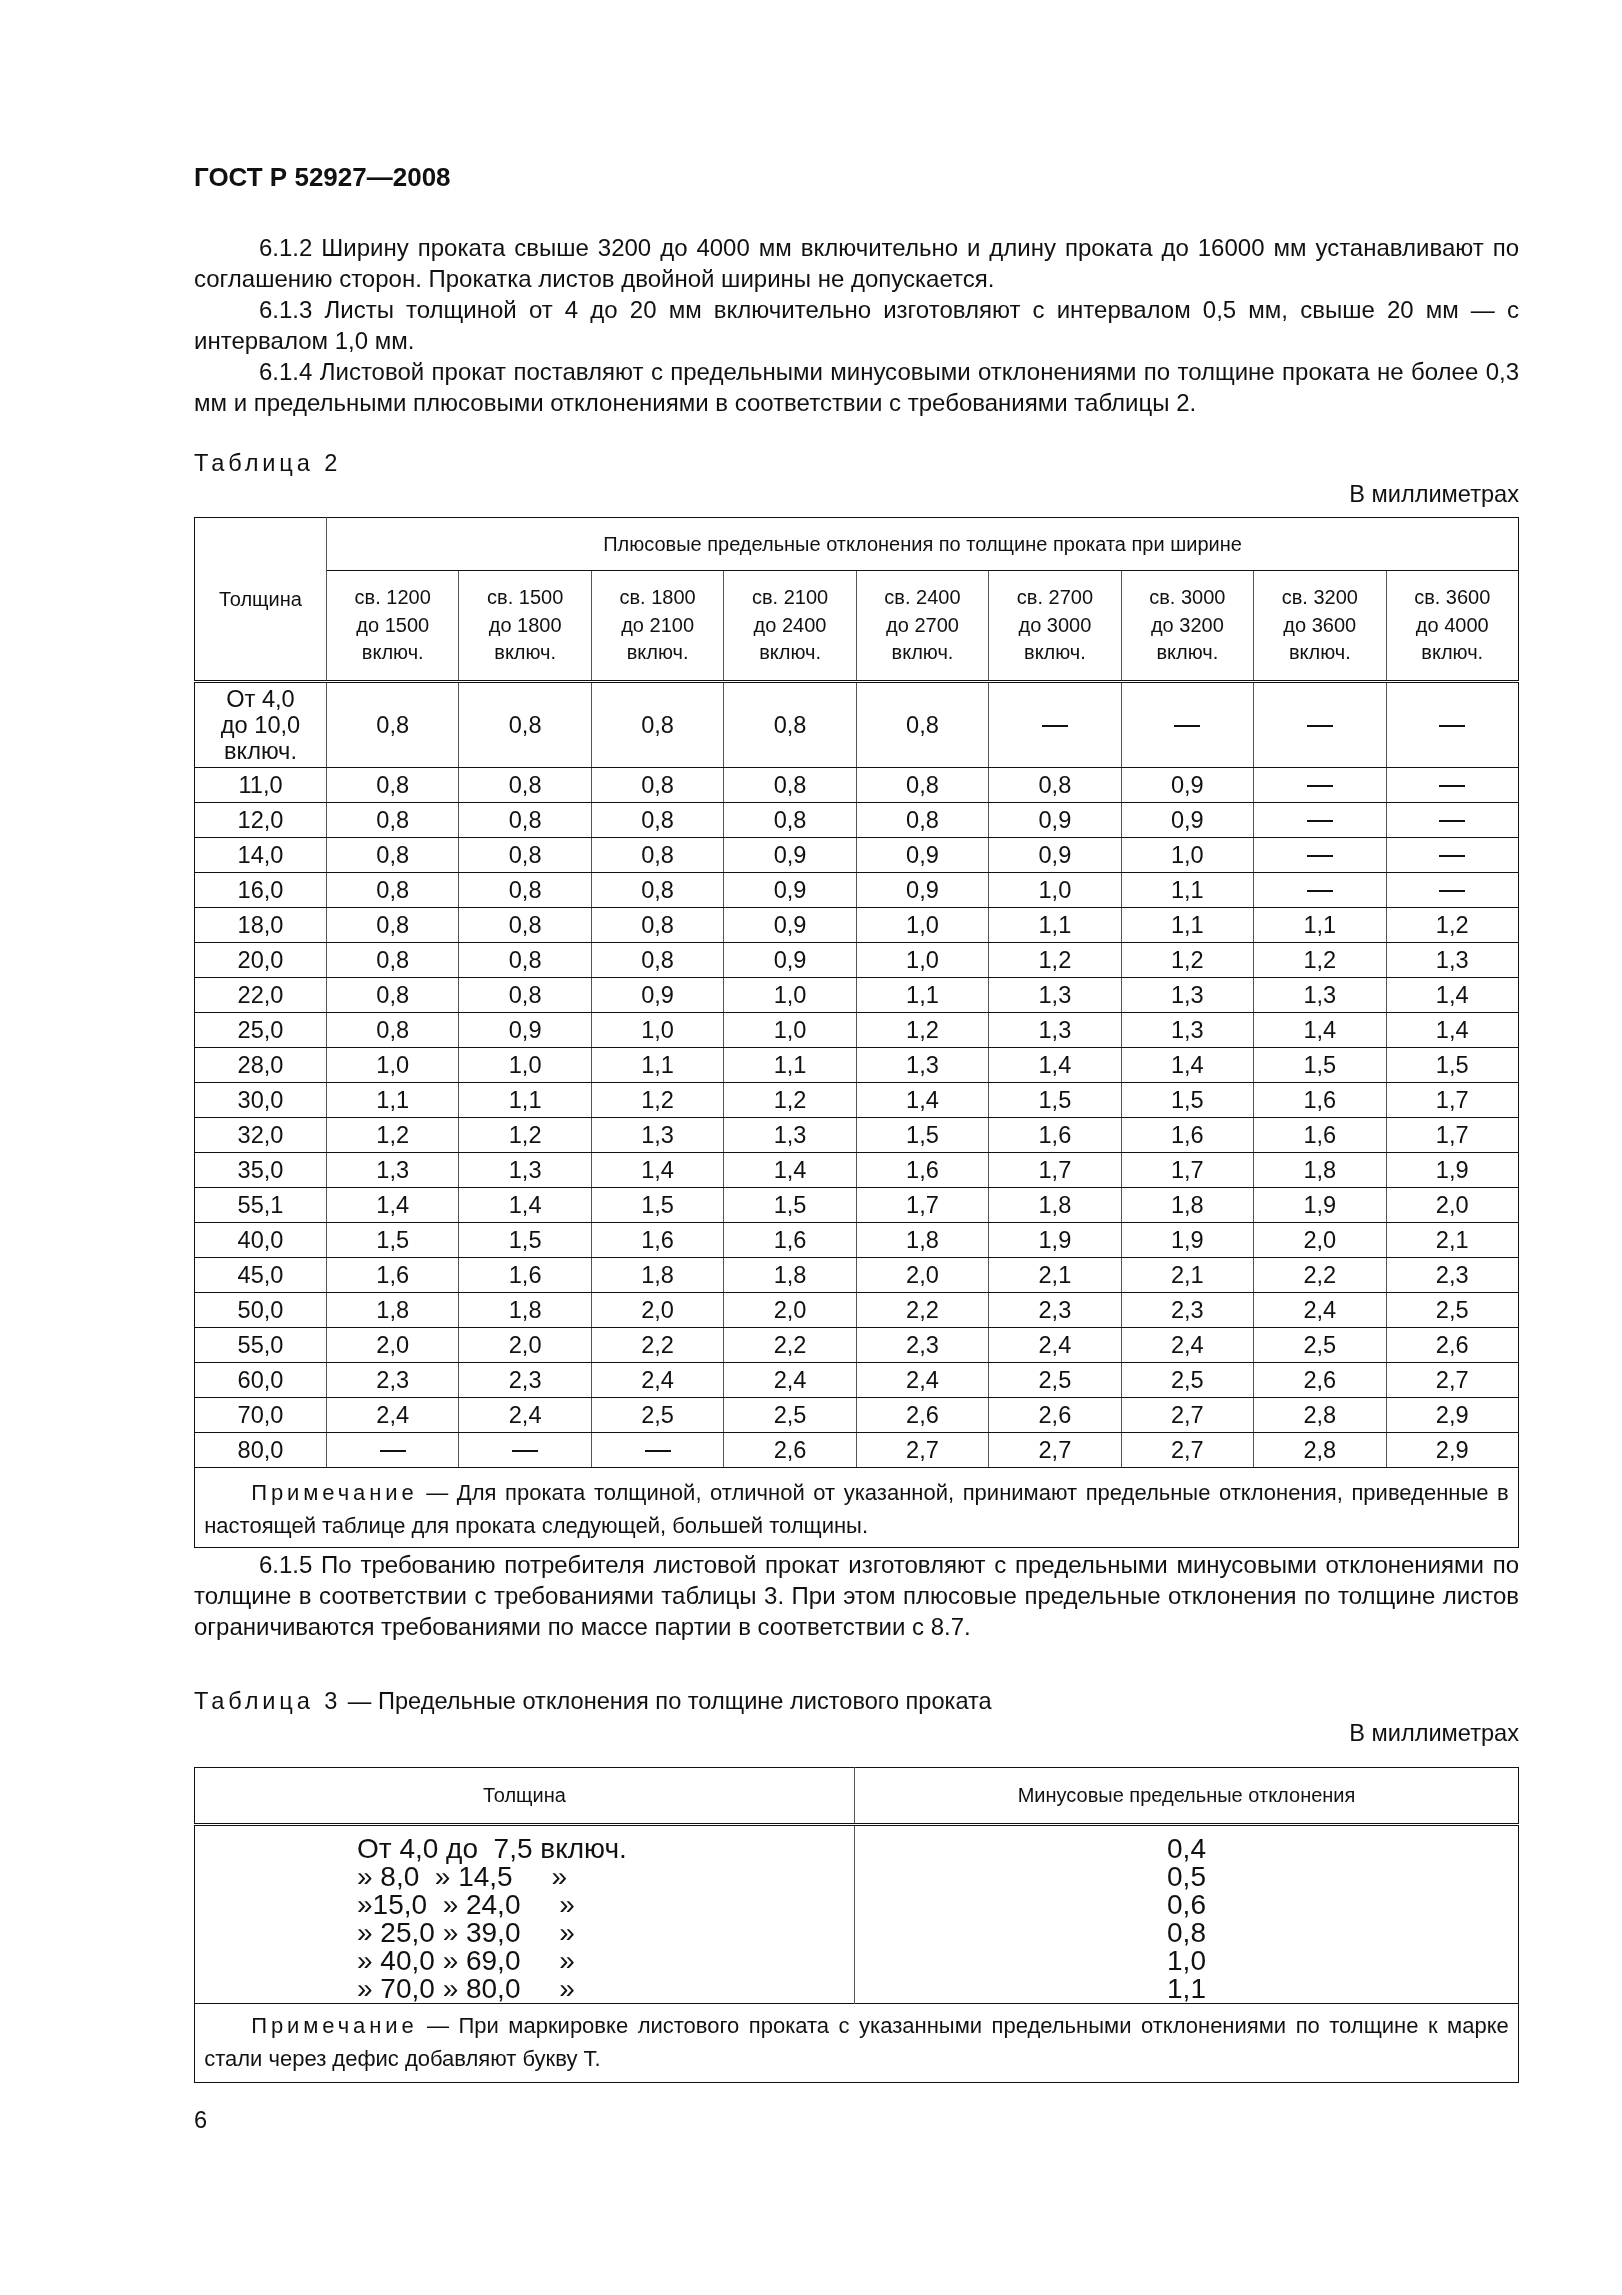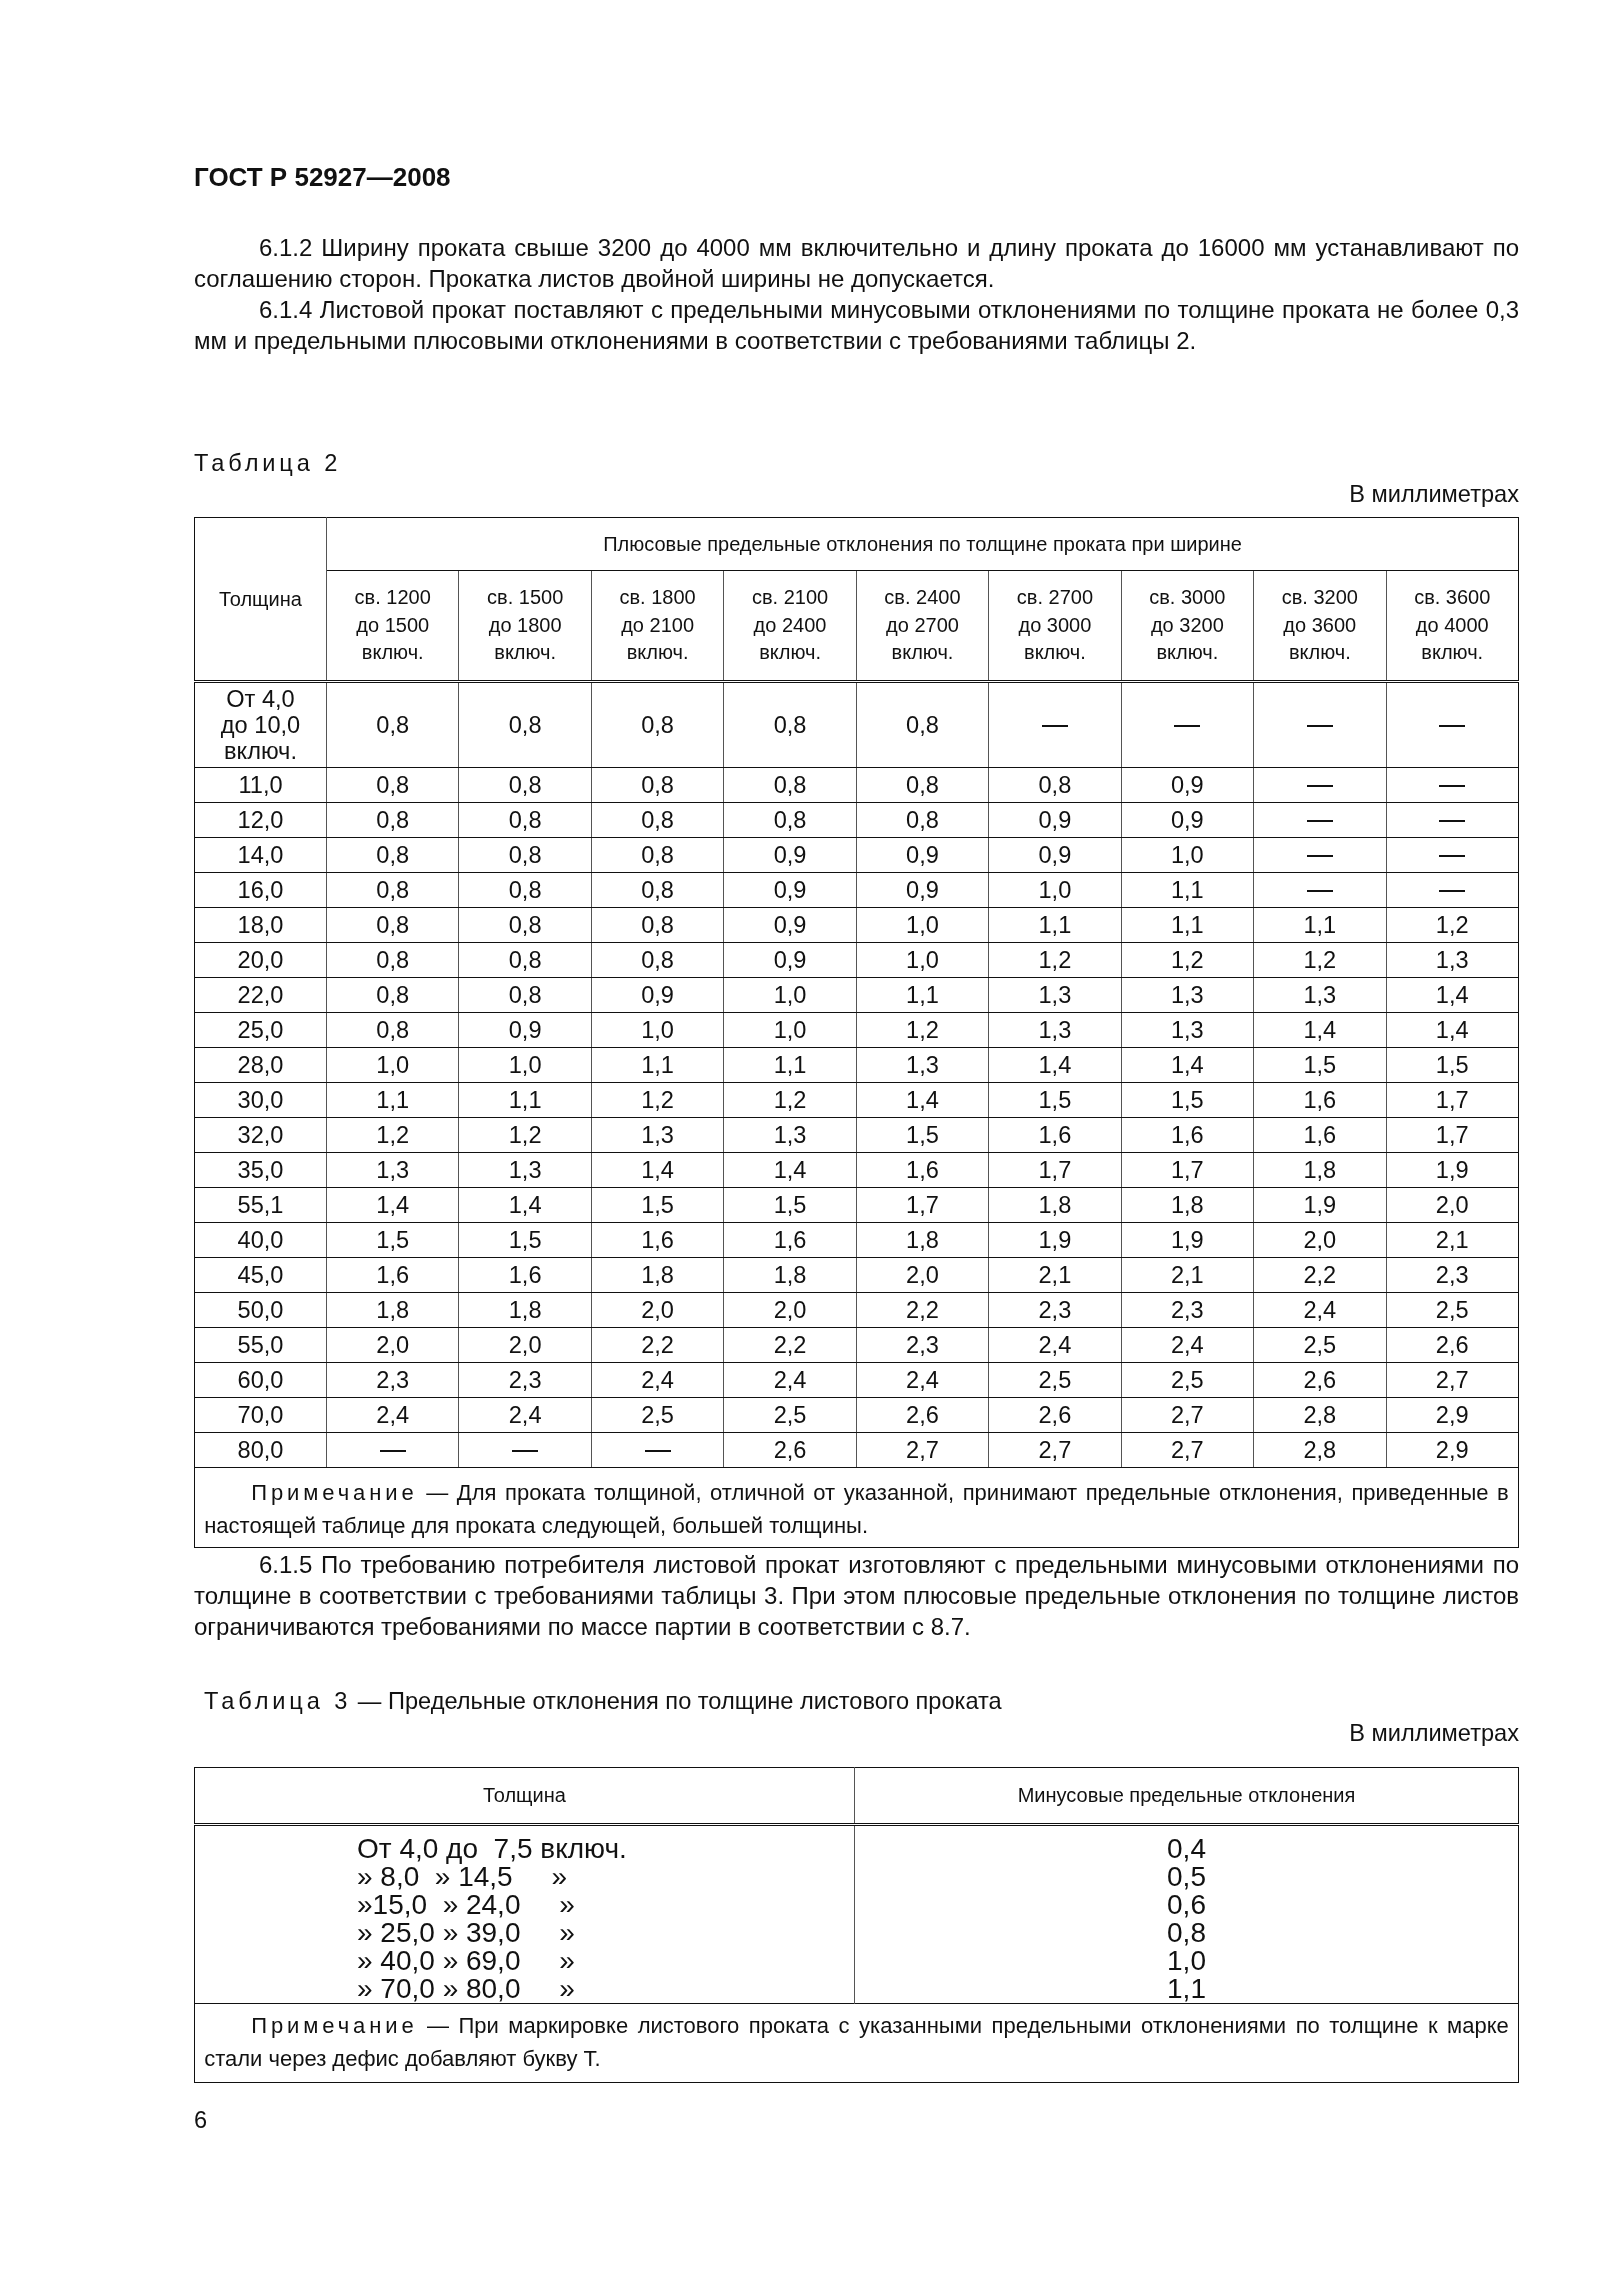--- a/index.html
+++ b/index.html
@@ -36,20 +36,21 @@
 </style>
 </head>
 <body>
 
 <div class="page">
 
   <div class="doc-title">ГОСТ Р 52927—2008</div>
 
   <div class="p-block" style="top:232px;">
     <p class="para">6.1.2 Ширину проката свыше 3200 до 4000 мм включительно и длину проката до 16000 мм устанавливают по соглашению сторон. Прокатка листов двойной ширины не допускается.</p>
+    <p class="para">6.1.3 Листы толщиной от 4 до 20 мм включительно изготовляют с интервалом 0,5 мм, свыше 20 мм — с интервалом 1,0 мм.</p>
     <p class="para">6.1.4 Листовой прокат поставляют с предельными минусовыми отклонениями по толщине проката не более 0,3 мм и предельными плюсовыми отклонениями в соответствии с требованиями таблицы 2.</p>
   </div>
 
   <div style="position:absolute; top:450px; left:0;" class="cap">Таблица 2</div>
   <div class="units" style="top:481px;">В миллиметрах</div>
 
   <table id="t2">
     <colgroup>
       <col style="width:131px">
         <col>
@@ -379,21 +380,21 @@
         <span style="display:inline-block; width:47px;"></span><span class="note-label">Примечание</span><span> — Для проката толщиной, отличной от указанной, принимают предельные отклонения, приведенные в настоящей таблице для проката следующей, большей толщины.</span>
       </td>
     </tr>
   </tbody>
     </table>
 
   <div class="p-block" style="top:1549px;">
     <p class="para">6.1.5 По требованию потребителя листовой прокат изготовляют с предельными минусовыми отклонениями по толщине в соответствии с требованиями таблицы 3. При этом плюсовые предельные отклонения по толщине листов ограничиваются требованиями по массе партии в соответствии с 8.7.</p>
   </div>
 
-  <div style="position:absolute; top:1688px; left:10px; font-size:23.6px;">
+  <div style="position:absolute; top:1688px; left:0; font-size:23.6px;">
     <span class="cap">Таблица 3</span><span> — Предельные отклонения по толщине листового проката</span>
   </div>
   <div class="units" style="top:1720px;">В миллиметрах</div>
 
   <table id="t3">
     <colgroup>
         <col style="width:660px">
         <col>
       </colgroup>
     <tbody>

